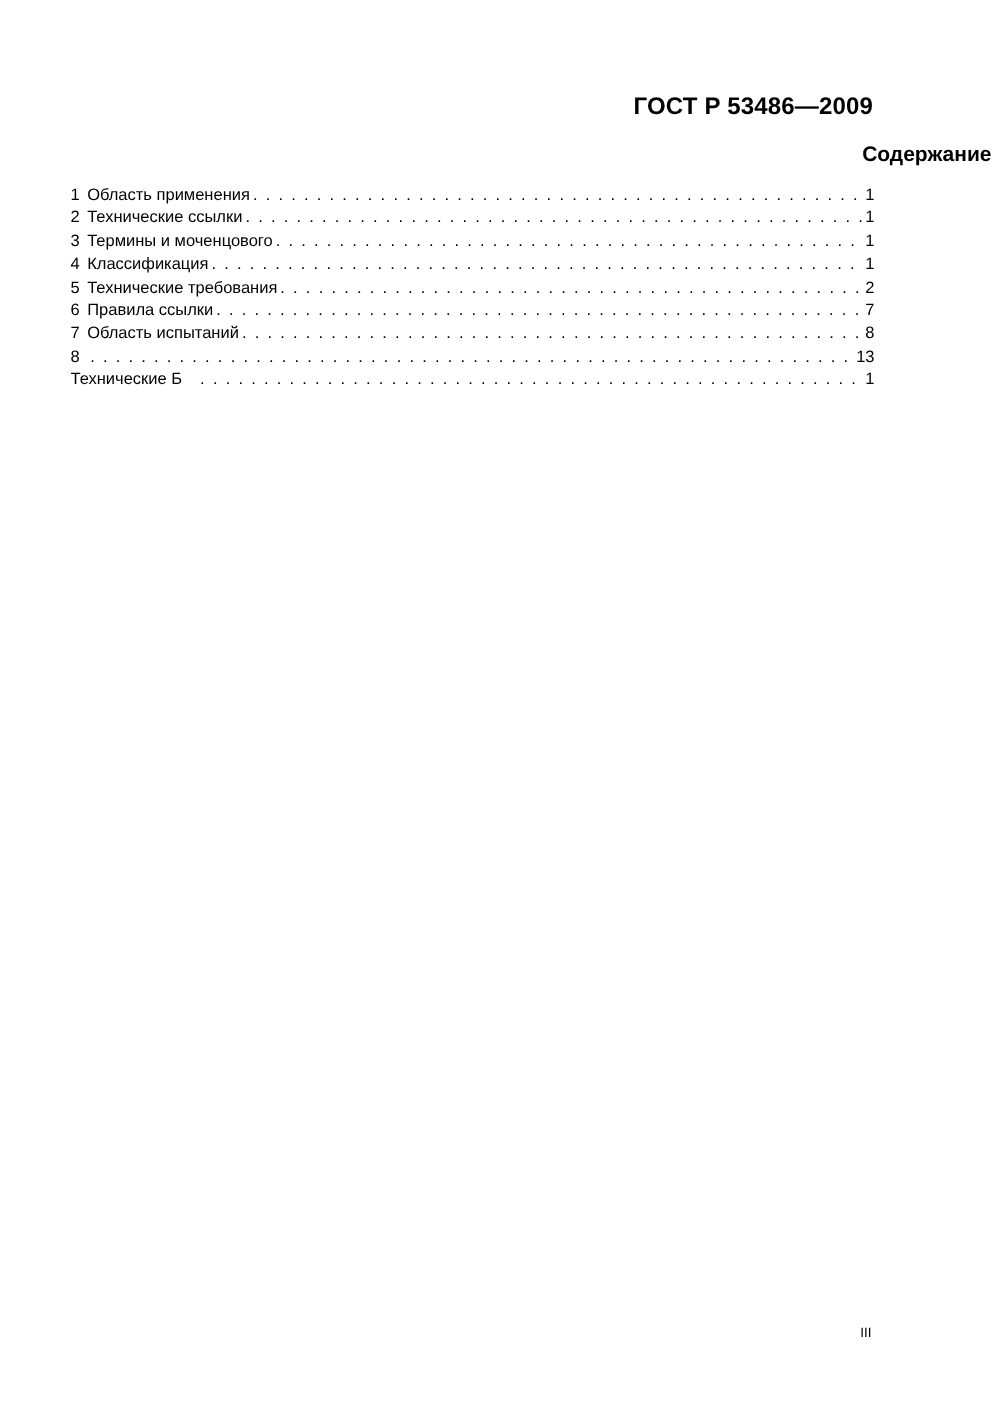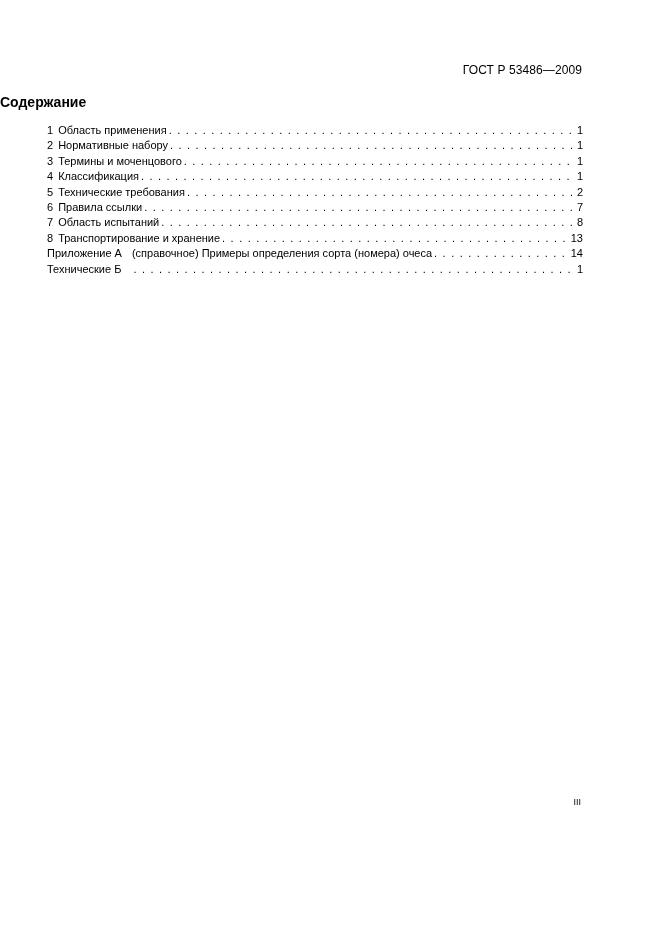--- a/index.html
+++ b/index.html
@@ -1,46 +1,46 @@
 <!DOCTYPE html>
 <html><head>
 <meta charset="utf-8">
 <style>
   html, body { margin: 0; padding: 0; background: #ffffff; }
   body { width: 661px; height: 936px; position: relative; overflow: hidden;
          font-family: "Liberation Sans", sans-serif; color: #000; }
-  .header-code { position: absolute; top: 63px; right: 79px; font-size: 12px; font-weight: normal; letter-spacing: 0.1px; }
-  .toc-title { position: absolute; top: 94px; left: 0; width: 661px; text-align: left; font-size: 14px; font-weight: bold; }
+  .header-code { position: absolute; top: 63px; right: 79px; font-size: 16px; font-weight: bold; letter-spacing: 0.1px; }
+  .toc-title { position: absolute; top: 94px; left: 0; width: 661px; text-align: right; font-size: 14px; font-weight: bold; }
   .toc { position: absolute; top: 123px; left: 47px; width: 536px; }
   .toc-row { display: flex; align-items: baseline; height: 15.4px; font-size: 11px; line-height: 15.4px; white-space: nowrap; overflow: hidden; }
   .toc-num { margin-right: 5px; }
   .toc-appx { margin-right: 10px; }
   .toc-text { flex: 0 0 auto; text-align: center; }
   .toc-dots { flex: 1 1 auto; overflow: hidden; letter-spacing: 3.4px; color: #000; padding-left: 2px; }
   .toc-dots::before { content: ". . . . . . . . . . . . . . . . . . . . . . . . . . . . . . . . . . . . . . . . . . . . . . . . . . . . . . . . . . . . . . . . . . . . . . . . . . . . . . . . . . . . . . . . . . . . . . . . . . . . . . . . . . . . . . . . . . . . . . . . . . . . . . ."; letter-spacing: 0; word-spacing: 2.4px; }
   .toc-page { flex: 0 0 auto; text-align: right; padding-left: 1px; }
-  .page-num { position: absolute; top: 797px; right: 80px; font-size: 9px; }
+  .page-num { position: absolute; top: 883px; right: 80px; font-size: 9px; }
 </style>
 </head>
 <body>
 
 <div class="header-code">ГОСТ Р 53486—2009</div>
 
 <div class="toc-title">Содержание</div>
 
 <div class="toc">
   <div class="toc-row">
     <span class="toc-num">1</span>
     <span class="toc-text">Область применения</span>
     <span class="toc-dots"></span>
     <span class="toc-page">1</span>
   </div>
   <div class="toc-row">
     <span class="toc-num">2</span>
-    <span class="toc-text">Нормативные набору</span>
+    <span class="toc-text">Технические ссылки</span>
     <span class="toc-dots"></span>
     <span class="toc-page">1</span>
   </div>
   <div class="toc-row">
     <span class="toc-num">3</span>
     <span class="toc-text">Термины и моченцового</span>
     <span class="toc-dots"></span>
     <span class="toc-page">1</span>
   </div>
   <div class="toc-row">
@@ -62,29 +62,22 @@
     <span class="toc-page">7</span>
   </div>
   <div class="toc-row">
     <span class="toc-num">7</span>
     <span class="toc-text">Область испытаний</span>
     <span class="toc-dots"></span>
     <span class="toc-page">8</span>
   </div>
   <div class="toc-row">
     <span class="toc-num">8</span>
-    <span class="toc-text">Транспортирование и хранение</span>
     <span class="toc-dots"></span>
     <span class="toc-page">13</span>
-  </div>
-  <div class="toc-row">
-    <span class="toc-appx">Приложение А</span>
-    <span class="toc-text">(справочное) Примеры определения сорта (номера) очеса</span>
-    <span class="toc-dots"></span>
-    <span class="toc-page">14</span>
   </div>
   <div class="toc-row">
     <span class="toc-appx">Технические Б</span>
     <span class="toc-dots"></span>
     <span class="toc-page">1</span>
   </div>
 </div>
 
 <div class="page-num">III</div>
 

